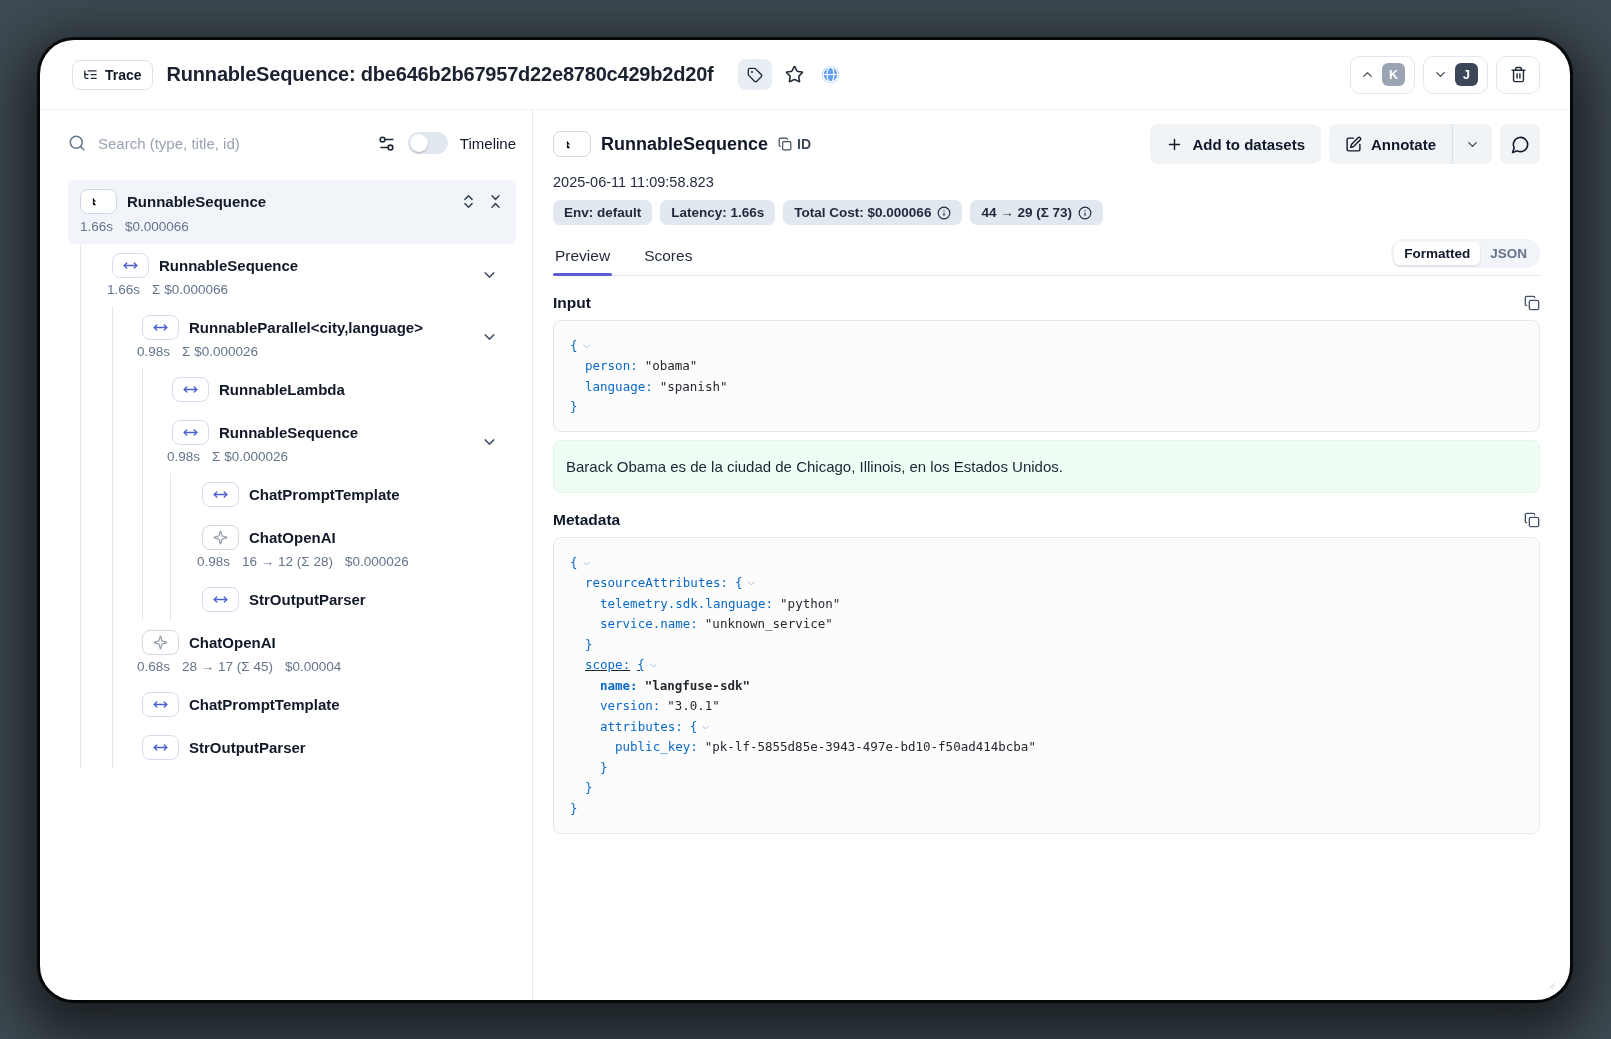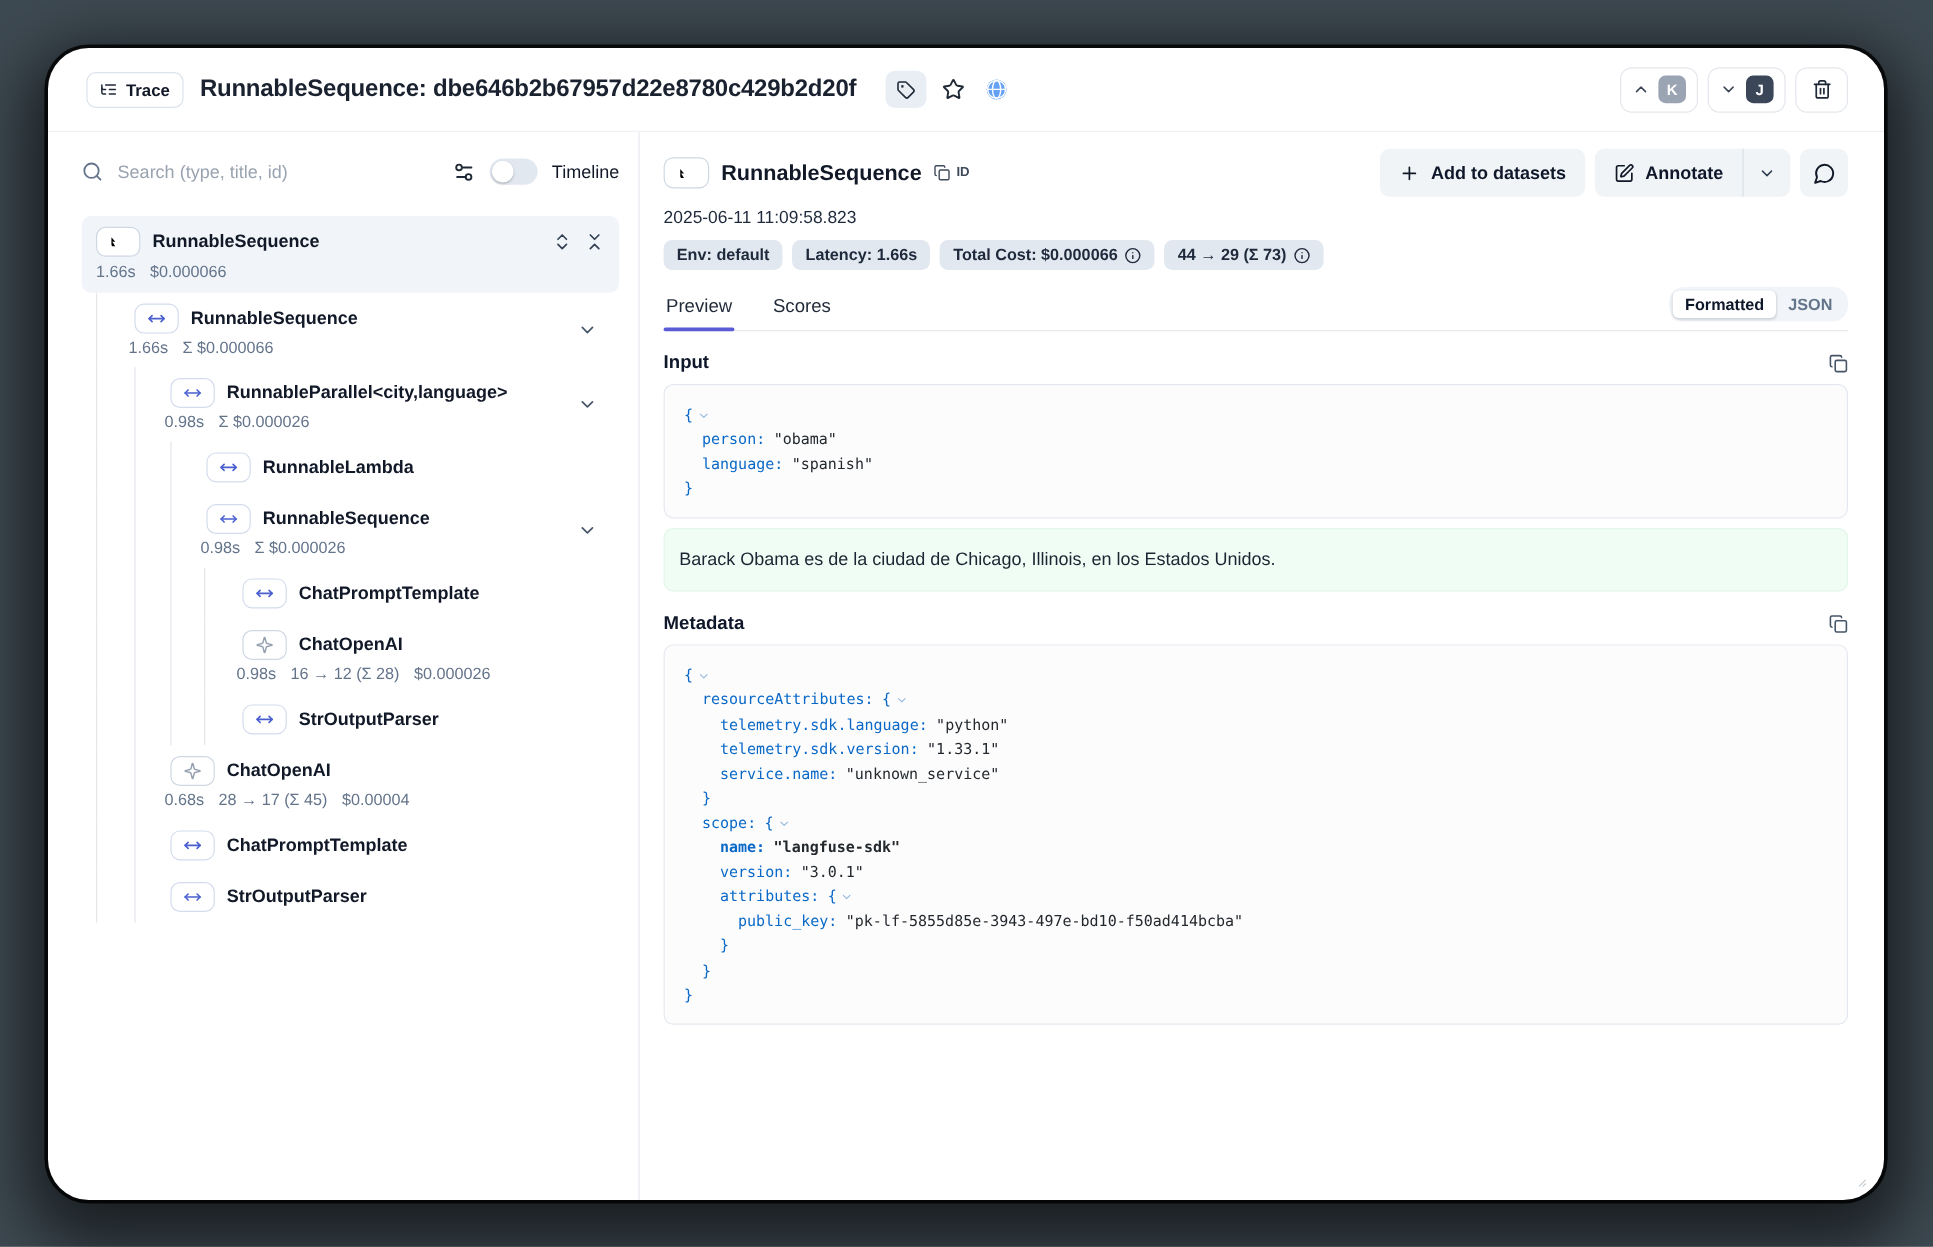--- a/index.html
+++ b/index.html
@@ -54,21 +54,21 @@
   .row-metrics{margin-top:5px;display:flex;gap:12px;font-size:13.5px;color:#64748b;white-space:nowrap}
   .tree-row{position:relative;padding:9px 0}
   .tree-row .row-metrics{margin-top:4px}
   .row-chevron{position:absolute;top:50%;transform:translateY(-50%);right:18px;width:17px;height:17px;color:#475569;cursor:pointer}
   .guide{position:absolute;top:0;bottom:0;width:1px;background:#e5e7eb}
   
   section.right{flex:1;min-width:0;padding:14px 30px 0 20px;position:relative;overflow:hidden}
   .obs-head{display:flex;align-items:center;gap:10px}
   .obs-badge.lg{width:38px;height:26px}
   .obs-title{font-size:18px;font-weight:700;color:#111827}
-  .id-btn{display:flex;align-items:center;gap:5px;background:none;border:none;color:#3f4a5a;font-size:11px;font-weight:600}
+  .id-btn{display:flex;align-items:center;gap:5px;background:none;border:none;color:#3f4a5a;font-size:14px;font-weight:600}
   .id-btn .icon{width:14px;height:14px}
   .obs-actions{margin-left:auto;display:flex;gap:8px;align-items:center}
   .act-btn{display:flex;align-items:center;gap:9px;height:40px;padding:0 16px;background:#f1f4f7;border:none;border-radius:8px;font-size:15px;font-weight:600;color:#0f172a}
   .act-btn .icon{width:17px;height:17px;color:#111827}
   .split-btn{display:flex;align-items:stretch;background:#f1f4f7;border-radius:8px}
   .split-btn .act-btn{background:transparent}
   .split-div{width:1px;background:#d9dfe6}
   .chev-part{padding:0 12px}
   .chev-part .icon{width:15px;height:15px;color:#334155}
   .icon-only{width:40px;padding:0;justify-content:center}
@@ -561,24 +561,23 @@
         </span>
       </div>
       <div class="code-block">
           <div class="code-line" style="padding-left: 0px;"><span class="tok tok-brace">{</span><span class="icon tok-chev"><svg viewBox="0 0 24 24" fill="none" stroke="currentColor" stroke-width="2.6" stroke-linecap="round" stroke-linejoin="round">
                 <path d="m6 9 6 6 6-6"></path>
               </svg></span></div>
           <div class="code-line" style="padding-left: 15px;"><span class="tok tok-key">resourceAttributes:</span><span class="tok tok-brace">{</span><span class="icon tok-chev"><svg viewBox="0 0 24 24" fill="none" stroke="currentColor" stroke-width="2.6" stroke-linecap="round" stroke-linejoin="round">
                 <path d="m6 9 6 6 6-6"></path>
               </svg></span></div>
           <div class="code-line" style="padding-left: 30px;"><span class="tok tok-key">telemetry.sdk.language:</span><span class="tok tok-str">"python"</span></div>
-          <div class="code-line" style="padding-left: 30px;"><span class="tok tok-key">telemetry.sdk.version:</span><span class="tok tok-str">"1.33.1"</span></div>
           <div class="code-line" style="padding-left: 30px;"><span class="tok tok-key">service.name:</span><span class="tok tok-str">"unknown_service"</span></div>
           <div class="code-line" style="padding-left: 15px;"><span class="tok tok-brace">}</span></div>
-          <div class="code-line" style="padding-left: 15px;"><span class="tok tok-key">scope:</span><span class="tok tok-brace">{</span><span class="icon tok-chev"><svg viewBox="0 0 24 24" fill="none" stroke="currentColor" stroke-width="2.6" stroke-linecap="round" stroke-linejoin="round">
+          <div class="code-line" style="padding-left: 15px; text-decoration: underline;"><span class="tok tok-key">scope:</span><span class="tok tok-brace">{</span><span class="icon tok-chev"><svg viewBox="0 0 24 24" fill="none" stroke="currentColor" stroke-width="2.6" stroke-linecap="round" stroke-linejoin="round">
                 <path d="m6 9 6 6 6-6"></path>
               </svg></span></div>
           <div class="code-line" style="padding-left: 30px; font-weight: bold;"><span class="tok tok-key">name:</span><span class="tok tok-str">"langfuse-sdk"</span></div>
           <div class="code-line" style="padding-left: 30px;"><span class="tok tok-key">version:</span><span class="tok tok-str">"3.0.1"</span></div>
           <div class="code-line" style="padding-left: 30px;"><span class="tok tok-key">attributes:</span><span class="tok tok-brace">{</span><span class="icon tok-chev"><svg viewBox="0 0 24 24" fill="none" stroke="currentColor" stroke-width="2.6" stroke-linecap="round" stroke-linejoin="round">
                 <path d="m6 9 6 6 6-6"></path>
               </svg></span></div>
           <div class="code-line" style="padding-left: 45px;"><span class="tok tok-key">public_key:</span><span class="tok tok-str">"pk-lf-5855d85e-3943-497e-bd10-f50ad414bcba"</span></div>
           <div class="code-line" style="padding-left: 30px;"><span class="tok tok-brace">}</span></div>
           <div class="code-line" style="padding-left: 15px;"><span class="tok tok-brace">}</span></div>

